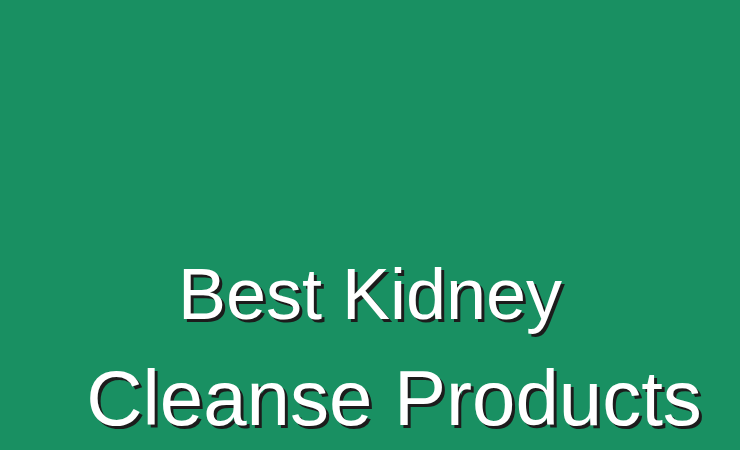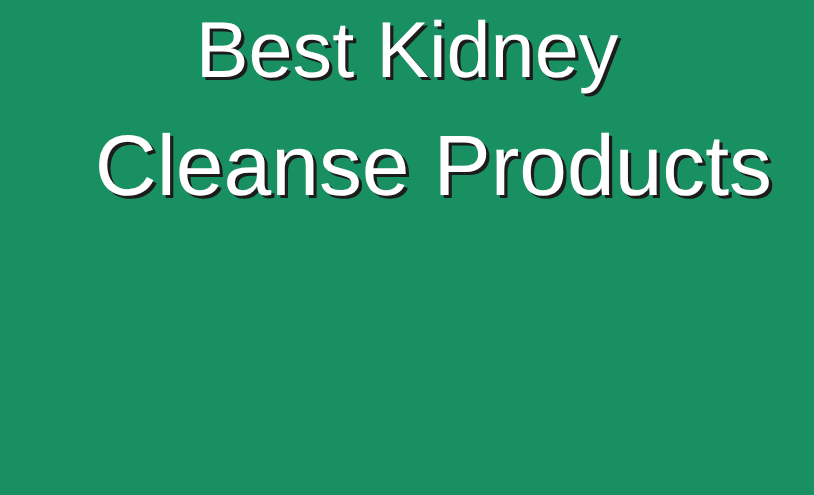--- a/index.html
+++ b/index.html
@@ -14,21 +14,21 @@
     font-family: "Liberation Sans", sans-serif;
   }
   .banner {
     position: relative;
     width: 740px;
     height: 450px;
     box-sizing: border-box;
     display: flex;
     flex-direction: column;
     align-items: center;
-    justify-content: flex-start;
+    justify-content: flex-end;
     background-color: #199062;
     overflow: hidden;
   }
   .title-block {
     display: flex;
     flex-direction: column;
     align-items: center;
     justify-content: center;
     width: 100%;
     margin-top: -6px;

